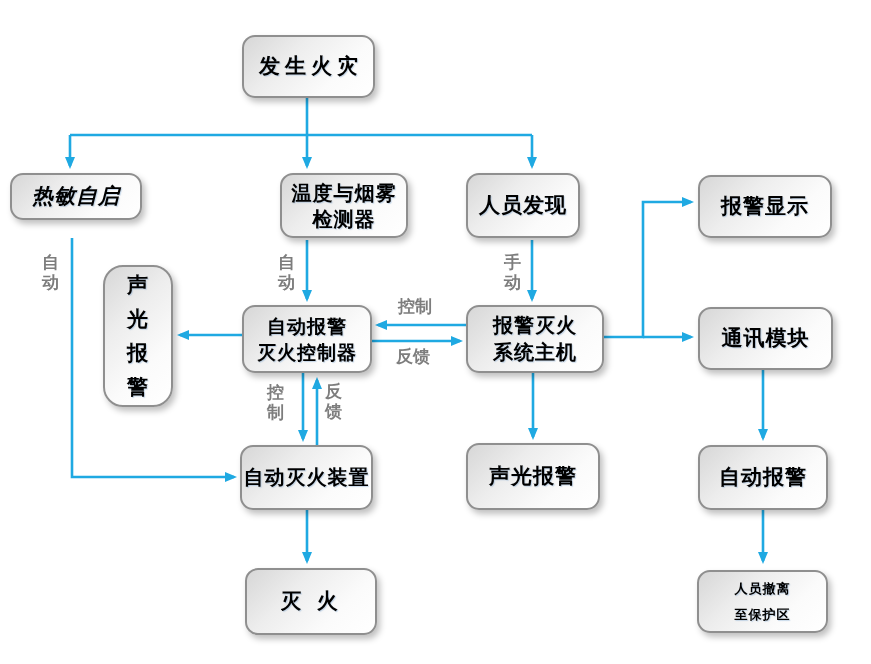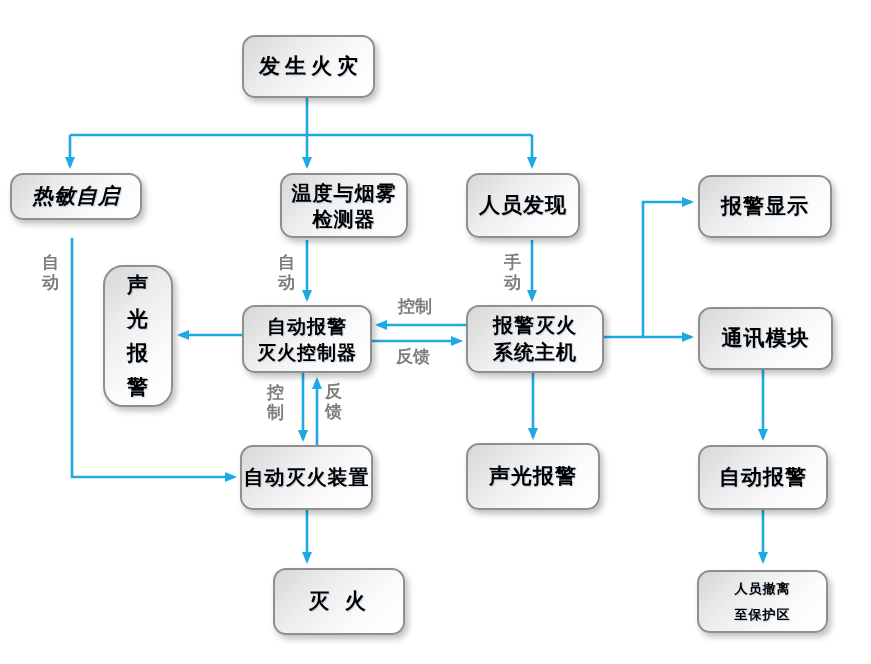--- a/index.html
+++ b/index.html
@@ -40,21 +40,21 @@
   .n-detector{left:240px;top:173px;width:128px;height:65px;font-size:20px;line-height:26px;margin-left:40px;}
   .n-personnel{left:466px;top:173px;width:114px;height:65px;}
   .n-display{left:698px;top:175px;width:134px;height:63px;}
   .n-soundleft{left:103px;top:265px;width:70px;height:142px;border-radius:20px;line-height:34px;}
   .n-controller{left:242px;top:305px;width:130px;height:68px;font-size:19px;line-height:26px;}
   .n-host{left:466px;top:305px;width:138px;height:68px;font-size:20px;line-height:27px;}
   .n-comm{left:698px;top:307px;width:135px;height:63px;}
   .n-device{left:240px;top:445px;width:133px;height:65px;font-size:20px;}
   .n-soundbottom{left:466px;top:443px;width:134px;height:67px;}
   .n-sms{left:698px;top:445px;width:130px;height:65px;}
-  .n-extinguish{left:245px;top:568px;width:132px;height:67px;letter-spacing:4px;margin-left:28px;}
+  .n-extinguish{left:245px;top:568px;width:132px;height:67px;letter-spacing:4px;}
   .n-evacuate{left:697px;top:570px;width:131px;height:63px;font-size:13px;line-height:26px;}
   .edge-label{
     position:absolute;
     color:var(--edge-label);
     font-size:17px;font-weight:bold;
     line-height:20px;
     white-space:pre-line;
     text-align:center;
   }
   .el-auto-thermal{left:42px;top:252px;}

